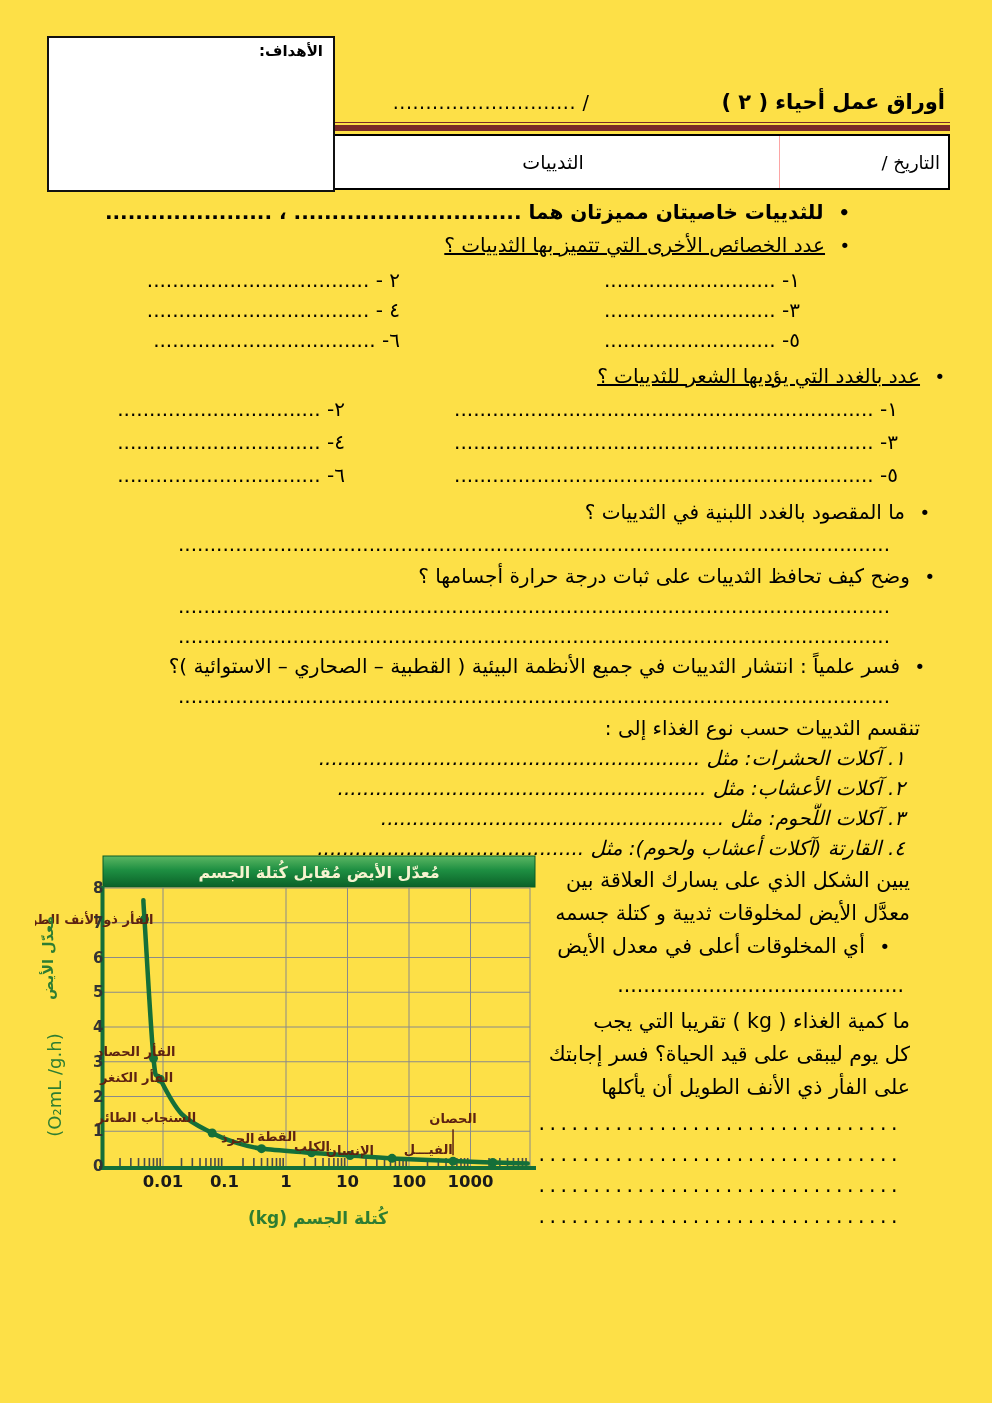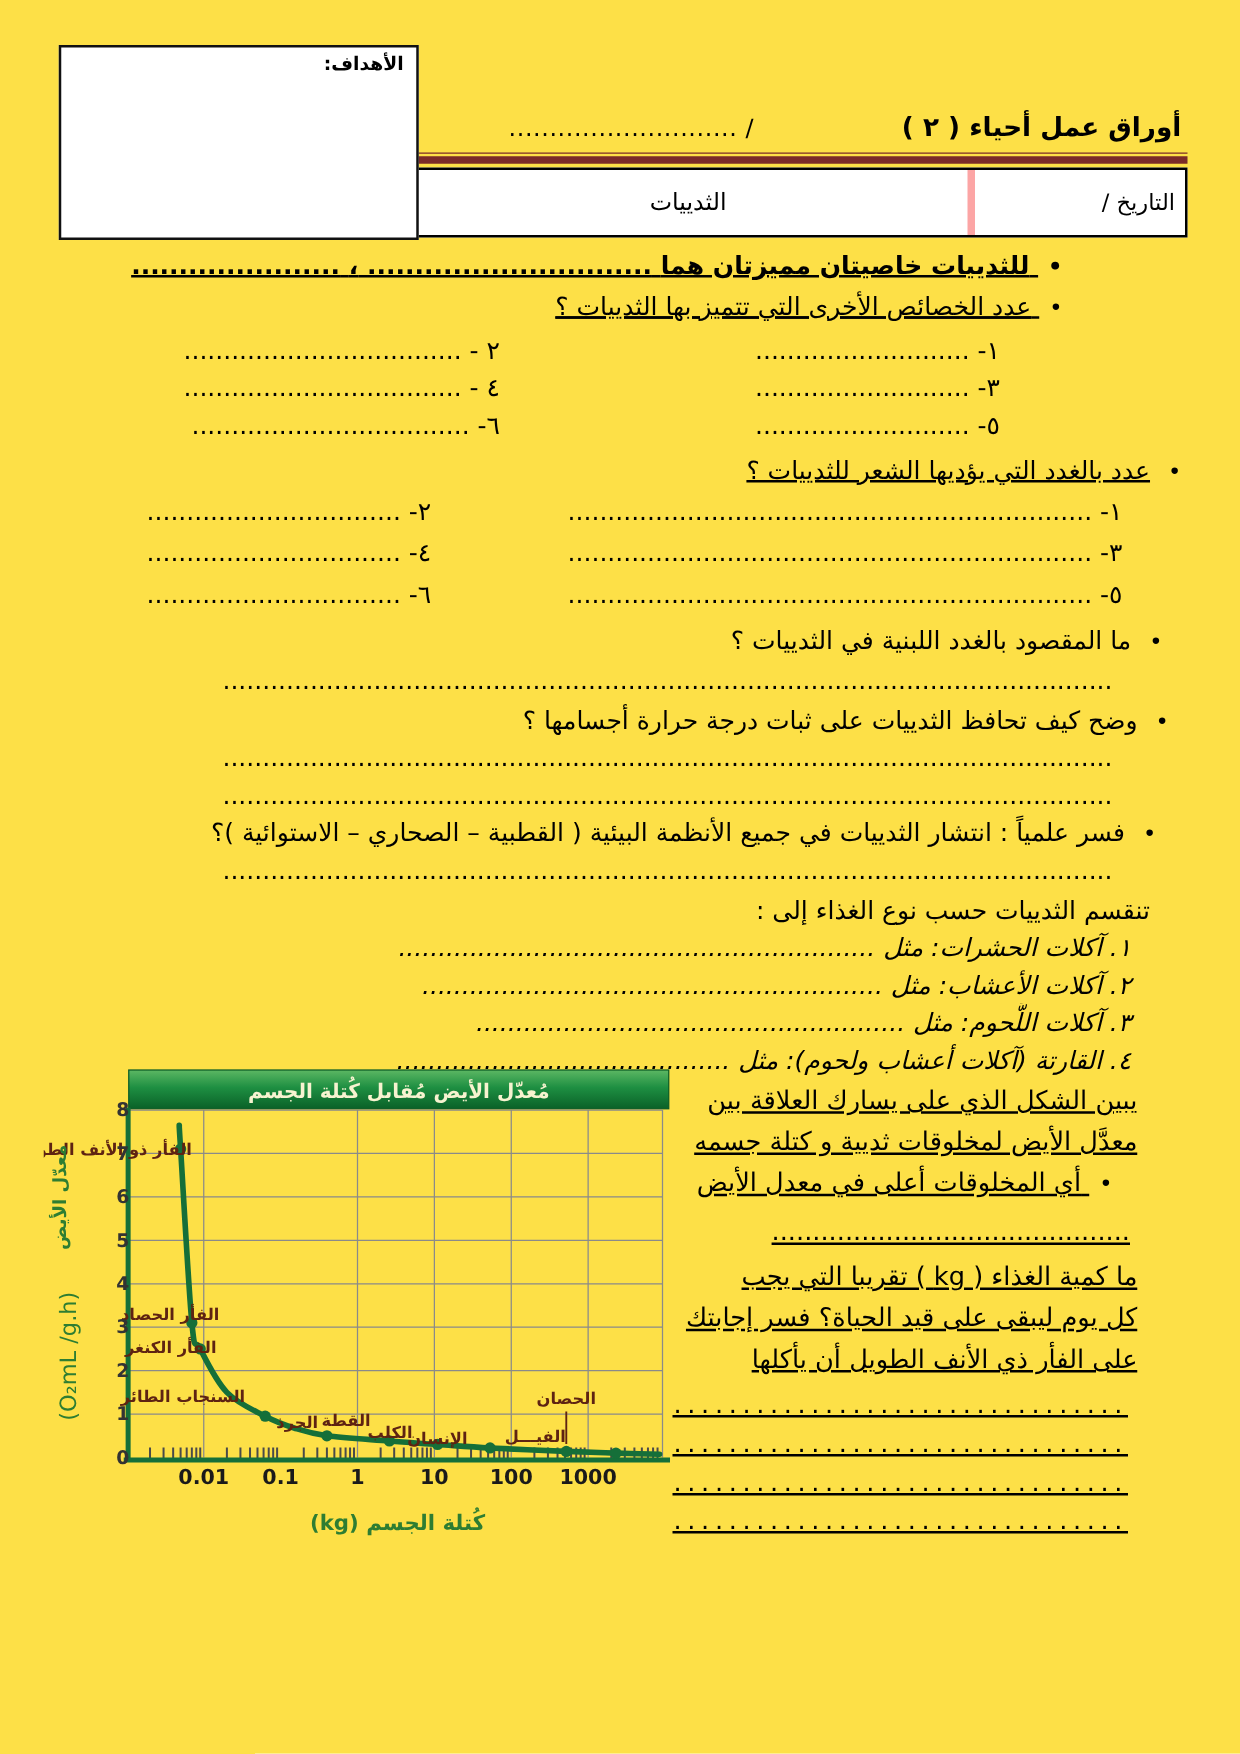--- a/index.html
+++ b/index.html
@@ -5,56 +5,56 @@
   html,body{margin:0;padding:0;background:#fff;}
   body{font-family:"DejaVu Sans",sans-serif;color:#000;}
   .page{position:relative;width:992px;height:1403px;background:#fde047;overflow:hidden;direction:rtl;}
 
   
   .objectives{position:absolute;top:36px;left:47px;width:284px;height:152px;border:2.5px solid #111;background:#fff;z-index:3;}
   .objectives .lbl{font-weight:bold;font-size:15px;padding:4px 10px;text-align:right;}
 
   
   .header-line{position:absolute;top:90px;right:47px;left:340px;display:flex;align-items:baseline;white-space:nowrap;z-index:2;}
-  .header-line .ws-title{font-size:21px;font-weight:bold;}
+  .header-line .ws-title{font-size:21px;font-weight:bold;margin-left:14px;}
   .header-line .name-blank{font-size:19px;margin-right:118px;letter-spacing:0.5px;}
 
   .maroon-rule{position:absolute;top:122px;left:333px;right:42px;z-index:1;}
   .maroon-rule .thin{height:0;border-top:1.5px solid #7b2b28;}
   .maroon-rule .thick{margin-top:2px;height:6px;background:#7b2b28;}
 
   .title-table{position:absolute;top:134px;left:325px;right:42px;height:52px;display:flex;border:2px solid #000;background:#fff;}
-  .title-table .cell-date{width:160px;border-left:6px solid #fca5a5;display:flex;align-items:center;padding-right:8px;font-size:18px;}
+  .title-table .cell-date{width:160px;border-left:1px solid #fca5a5;display:flex;align-items:center;padding-right:8px;font-size:18px;}
   .title-table .cell-subject{flex:1;display:flex;align-items:center;justify-content:center;font-size:19px;}
 
   
   .content{position:absolute;top:197px;left:40px;right:42px;font-size:20px;}
   .l{white-space:nowrap;height:30px;line-height:30px;overflow:hidden;text-align:right;}
   .bold{font-weight:bold;}
   .ul{text-decoration:underline;text-align:right;}
   .bullet{display:inline-block;margin-left:8px;font-size:18px;}
-  .pr100{padding-right:100px;text-decoration:underline;}.pr5{padding-right:5px;}.pr20{padding-right:20px;}
+  .pr100{padding-right:100px;}.pr5{padding-right:5px;}.pr20{padding-right:20px;}
   .pr15{padding-right:15px;}.pr25{padding-right:25px;}.pr30{padding-right:30px;}
   .pr45{padding-right:45px;font-style:italic;}
   .mt2{margin-top:2px;}.mt3{margin-top:3px;}.mt5{margin-top:5px;}.mt6{margin-top:6px;}
 
   .num-row{display:flex;height:30px;line-height:30px;white-space:nowrap;overflow:hidden;font-size:20px;}
   .g1{padding-right:150px;}
   .g1 .a{width:400px;}
   .g2{padding-right:52px;height:33px;line-height:33px;}
   .g2 .a{width:553px;}
 
   .ans{height:30px;line-height:30px;white-space:nowrap;overflow:hidden;font-size:20px;padding-right:60px;text-align:right;}
 
   
   .chart-wrap{position:absolute;top:853px;left:35px;width:510px;height:400px;}
   .chart-wrap svg{display:block;}
 
   
-  .side{position:absolute;top:864px;right:82px;width:372px;font-size:20.5px;text-align:right;text-decoration:underline;}
+  .side{position:absolute;top:864px;right:82px;width:372px;font-size:20.5px;text-align:right;}
   .side .sl{height:33px;line-height:33px;white-space:nowrap;overflow:hidden;}
   .side .center-ish{padding-right:112px;}
   .side .dense-dots{height:32px;line-height:32px;margin-top:6px;white-space:nowrap;overflow:hidden;padding-right:6px;}
   .side .sparse{height:31px;line-height:31px;letter-spacing:4.5px;white-space:nowrap;overflow:hidden;padding-right:8px;}
   .side .mtt{margin-top:4px;}
 </style>
 </head>
 <body>
 
 <div class="page">

